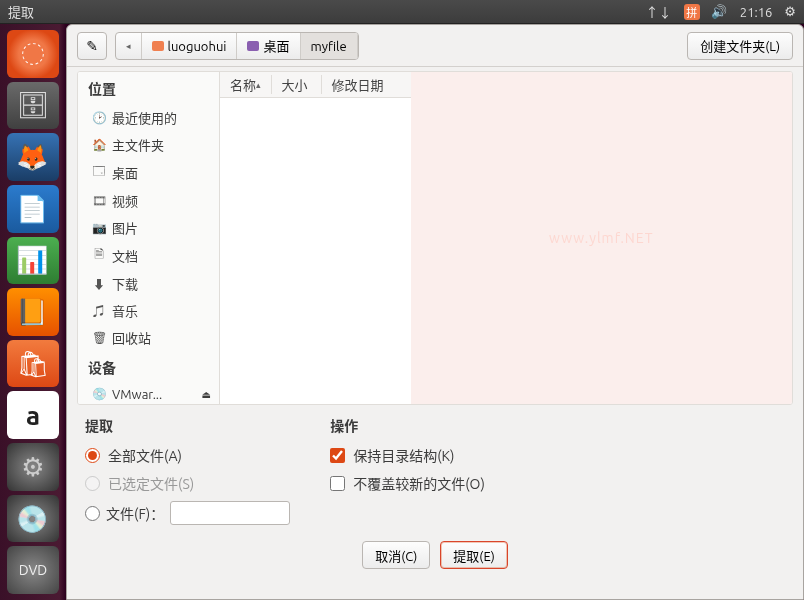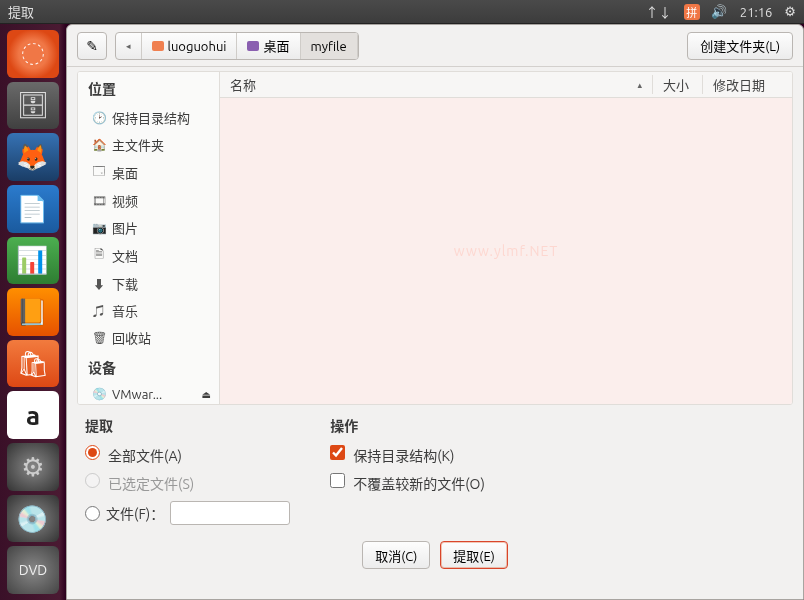--- a/index.html
+++ b/index.html
@@ -28,32 +28,32 @@
 .pathseg.active{background:#e3e0dd}
 .spacer{flex:1}
 .btn{height:28px;padding:0 12px;border:1px solid #bab6b2;border-radius:4px;background:linear-gradient(#fdfdfd,#ececec);font-size:13px;display:flex;align-items:center}
 .body{flex:1;display:flex;flex-direction:column;padding:4px 10px 0 10px;gap:6px}
 .split{display:flex;height:334px;border:1px solid #e0ddd9;border-radius:3px;background:#fff;overflow:hidden}
 .sidebar{width:142px;background:#fafaf9;border-right:1px solid #e0ddd9;overflow-y:auto}
 .sb-h{font-weight:bold;font-size:14px;padding:6px 10px;color:#3c3c3c}
 .sb-item{display:flex;align-items:center;gap:6px;padding:4px 10px 4px 14px;font-size:13px;color:#3c3c3c;position:relative}
 .sb-item .ic{width:14px;text-align:center;font-size:12px;color:#555}
 .sb-item .eject{position:absolute;right:8px;font-size:10px}
-.filepane{flex:1;display:flex;flex-direction:column;position:relative}
+.filepane{flex:1;display:flex;position:relative}
 .fp-head{display:flex;font-size:13px;color:#444;border-bottom:1px solid #e0ddd9;height:26px;align-items:center;background:#f7f6f5}
 .fp-head .col{padding:0 10px}
 .fp-head .col.name{flex:1;display:flex;justify-content:space-between;align-items:center}
 .fp-head .col.size{width:50px;border-left:1px solid #e0ddd9;text-align:left}
 .fp-head .col.date{width:90px;border-left:1px solid #e0ddd9}
 .fp-body{flex:1;background:#fbeeec;position:relative}
 .watermark{position:absolute;left:50%;top:50%;transform:translate(-50%,-50%);color:rgba(255,200,190,0.6);font-size:14px;letter-spacing:1px}
 .options{display:flex;gap:40px;padding:4px 8px}
 .optcol{display:flex;flex-direction:column;gap:8px}
 .optcol h4{font-size:14px;font-weight:bold;color:#3c3c3c;margin-bottom:2px}
-.radio,.check{display:flex;align-items:flex-start;gap:8px;font-size:14px;color:#3c3c3c}
+.radio,.check{display:flex;align-items:center;gap:8px;font-size:14px;color:#3c3c3c}
 .radio input,.check input{width:15px;height:15px;accent-color:#dd4814}
 .radio.disabled{color:#999}
 .file-row{display:flex;align-items:center;gap:6px}
 .file-row input[type=text]{height:24px;width:120px;border:1px solid #bab6b2;border-radius:3px;background:#fff;padding:0 4px}
 .footer{display:flex;justify-content:center;gap:10px;padding:6px 4px}
 .footer .btn.primary{border:1px solid #d9452a;box-shadow:0 0 0 1px rgba(221,72,20,.3) inset}
 .swatch{width:12px;height:10px;display:inline-block;border-radius:2px}
 .swatch.orange{background:#f08050}
 .swatch.purple{background:#8a5fb0}
 .tri{font-size:9px;color:#666}
@@ -110,21 +110,21 @@
     <div class="spacer"></div>
     <div class="btn">创建文件夹(L)</div>
   </div>
 
   <div class="body">
     <div class="split">
       <div class="sidebar" style="position:relative">
         <div class="sb-h">位置</div>
         <div class="sb-item">
             <span class="ic">🕑</span>
-            <span>保持目录结构</span>
+            <span>最近使用的</span>
           </div>
         <div class="sb-item">
             <span class="ic">🏠</span>
             <span>主文件夹</span>
           </div>
         <div class="sb-item">
             <span class="ic">🗔</span>
             <span>桌面</span>
           </div>
         <div class="sb-item">

